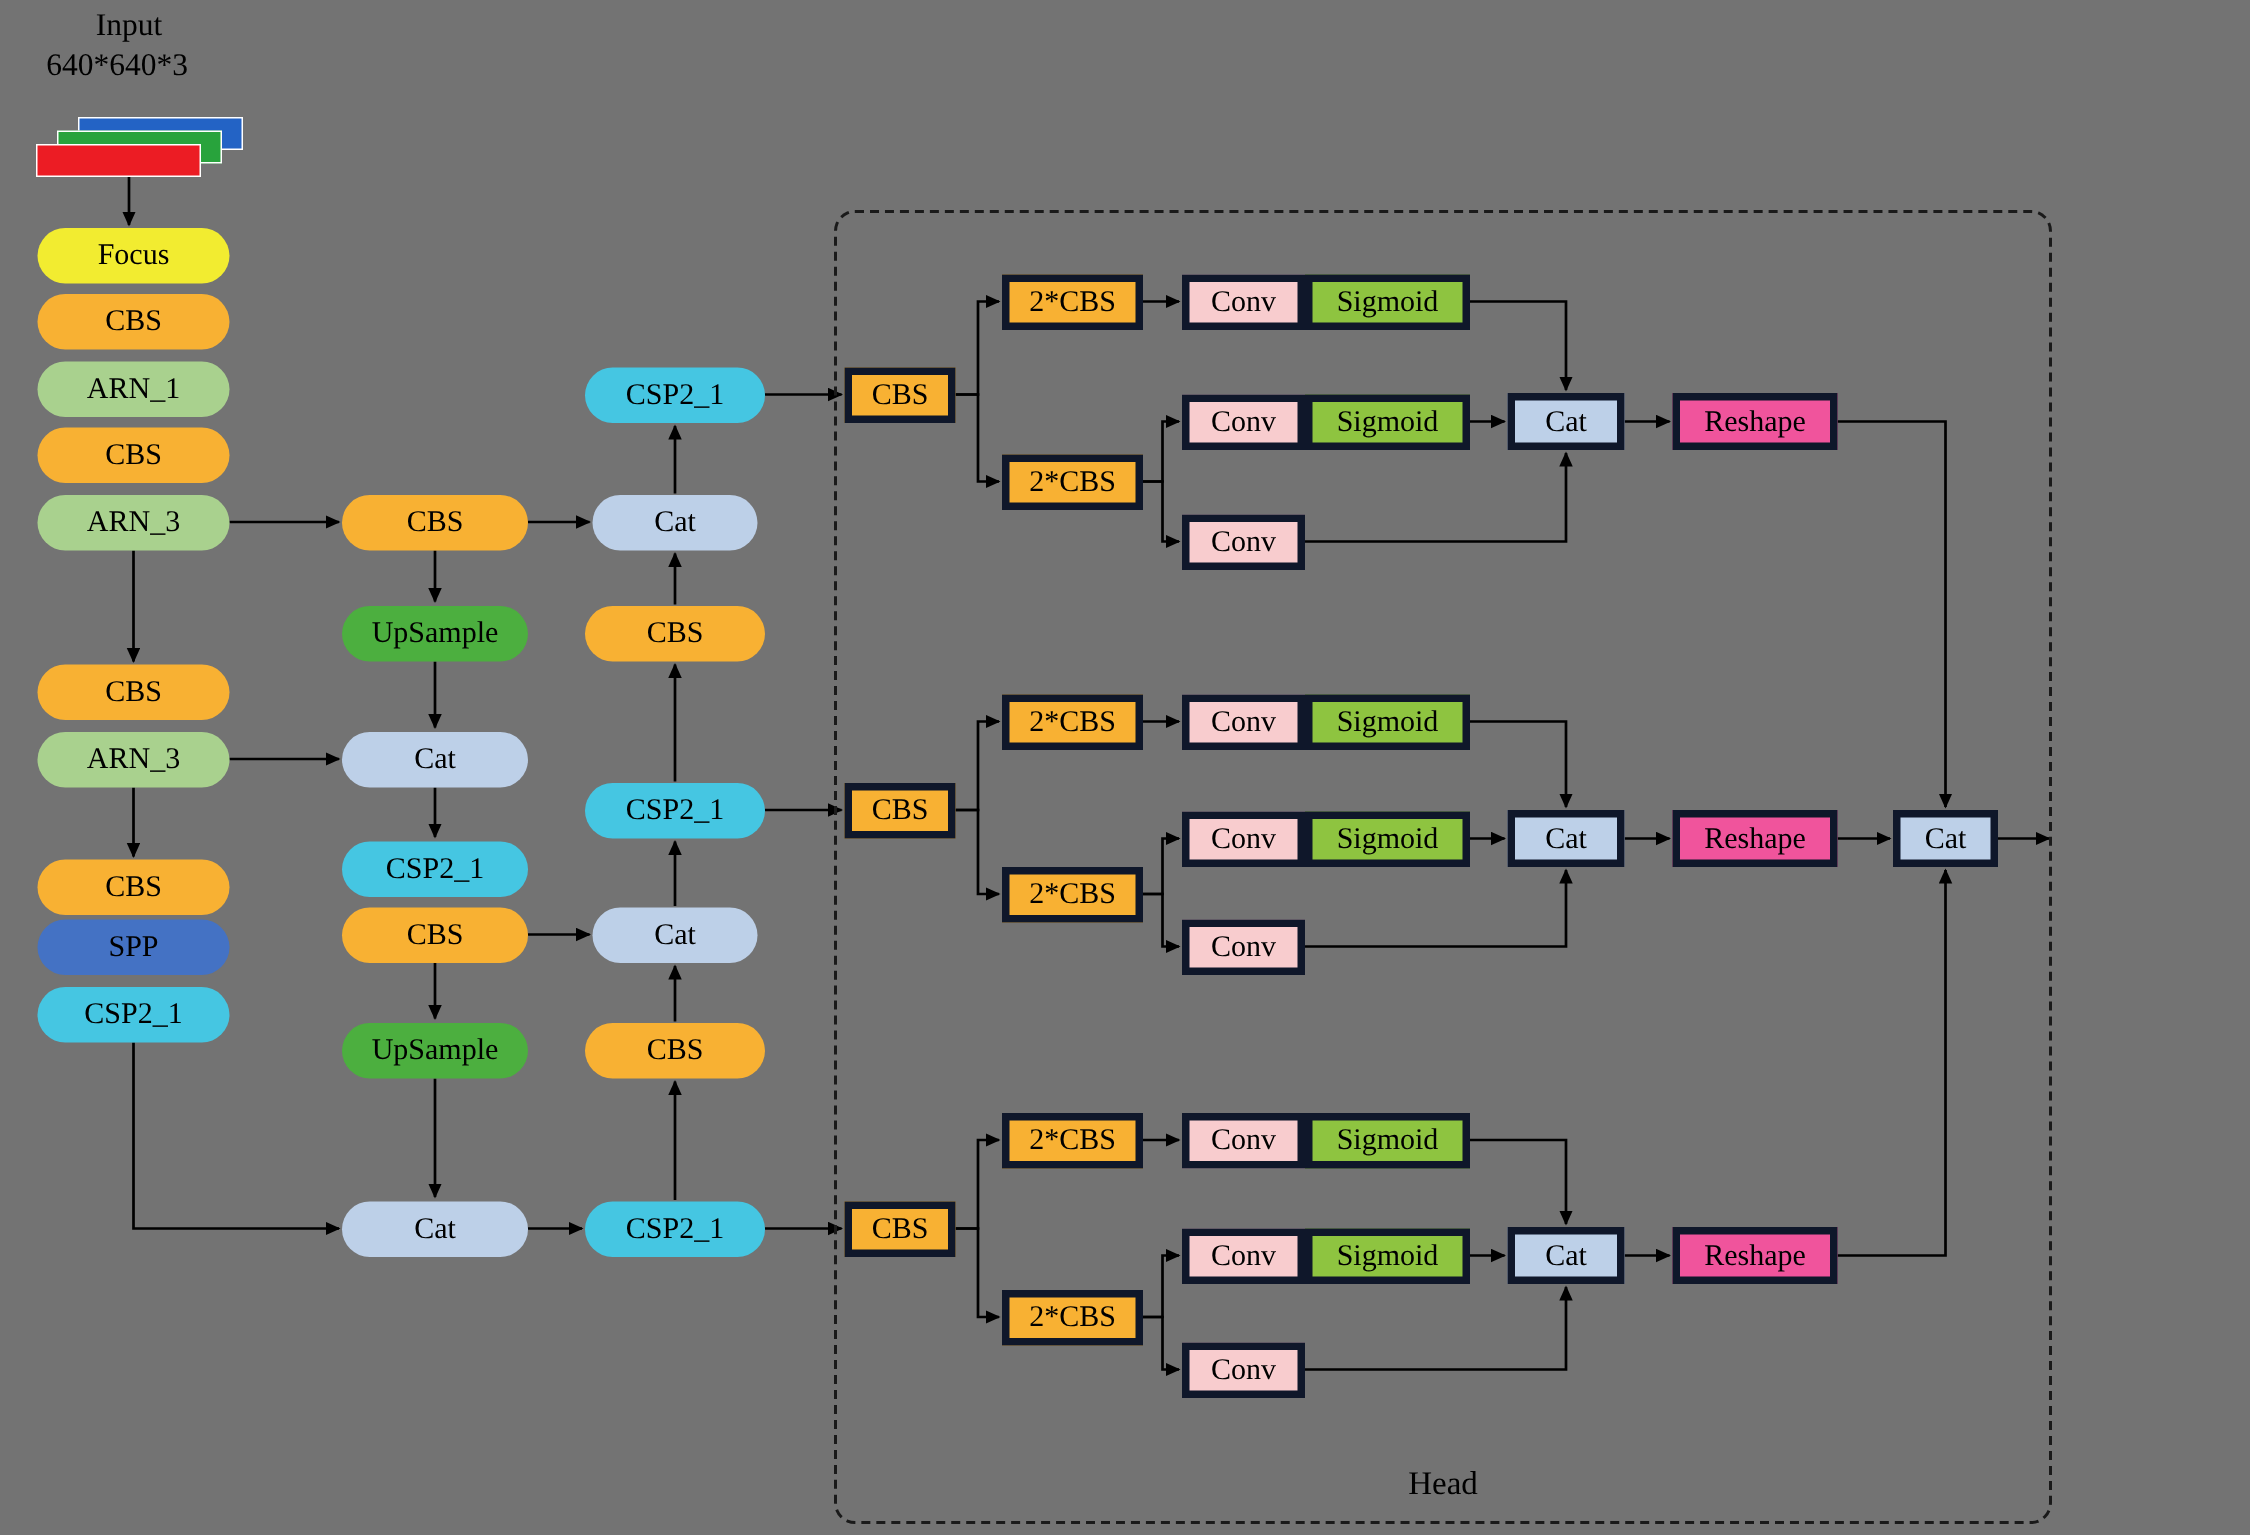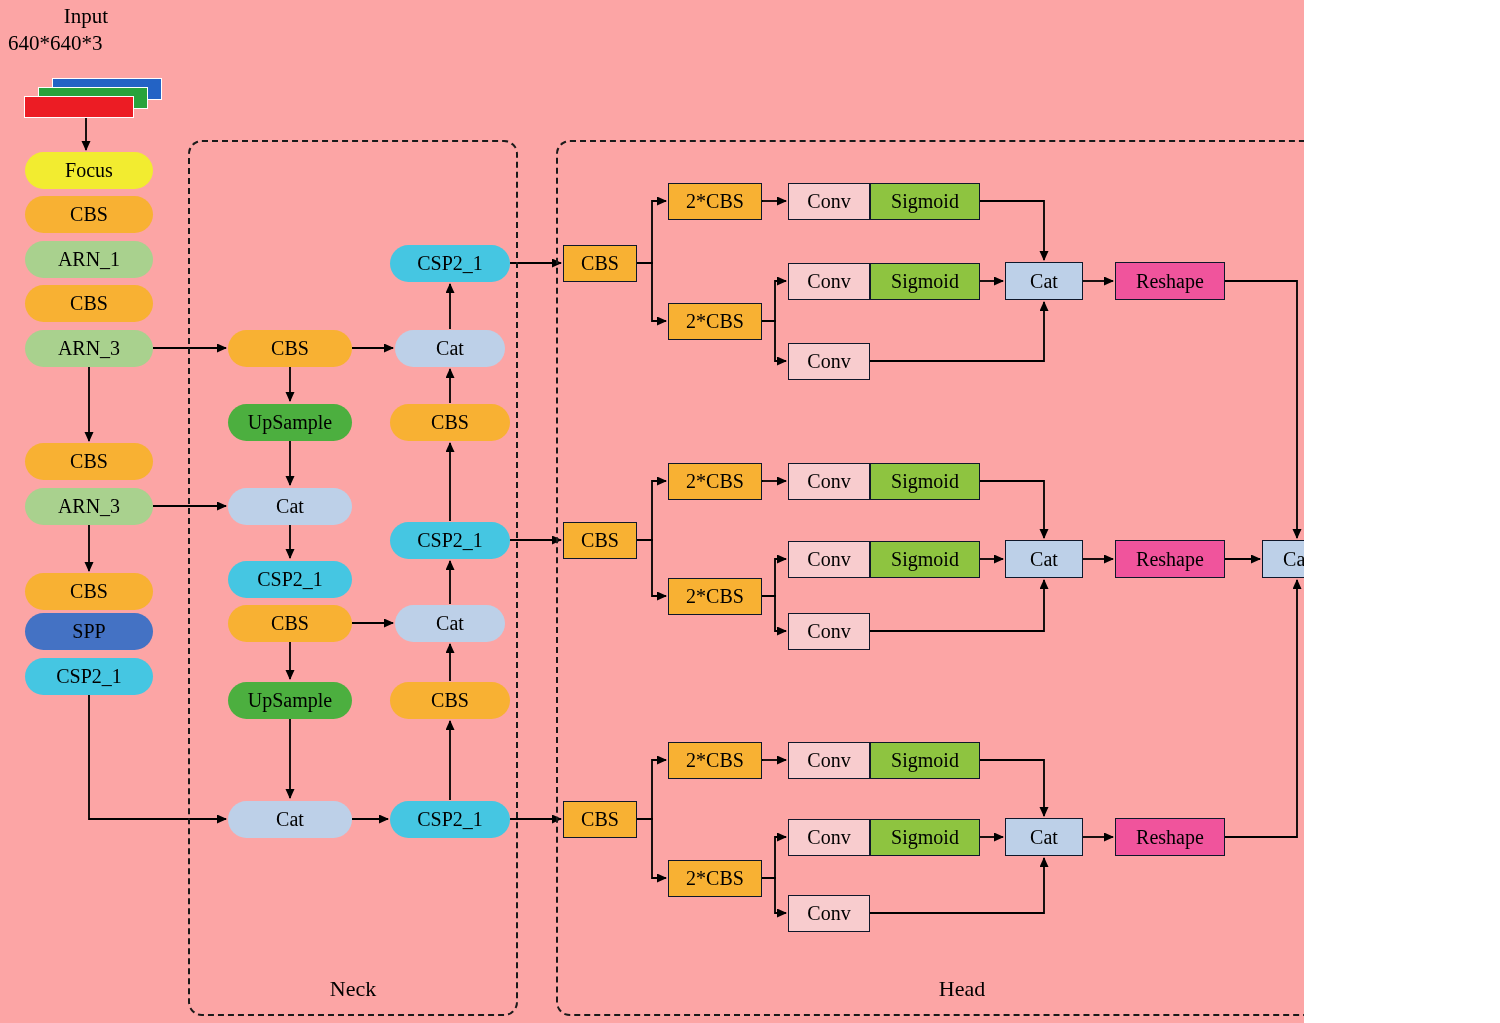--- a/index.html
+++ b/index.html
@@ -1,34 +1,34 @@
 <!DOCTYPE html>
 <html><head>
 <meta charset="utf-8">
 <style>
   html,body{margin:0;padding:0;background:#fff;}
-  .canvas{position:relative;width:1304px;height:1023px;background:#fca5a5;
+  .canvas{position:relative;width:1500px;height:1023px;background:#737373;
           font-family:"Liberation Serif",serif;color:#000;overflow:hidden;}
   .section-box{position:absolute;border:2px dashed #1a1a1a;border-radius:14px;box-sizing:border-box;}
   #box-backbone{left:6px;top:140px;width:168px;height:876px;}
   #box-neck{left:188px;top:140px;width:330px;height:876px;}
   #box-head{left:556px;top:140px;width:812px;height:876px;}
   .section-label{position:absolute;bottom:12px;left:0;right:0;text-align:center;font-size:22px;}
   .node{position:absolute;display:flex;align-items:center;justify-content:center;
         font-size:20px;box-sizing:border-box;white-space:nowrap;}
   .pill{border-radius:19px;}
-  .rect{border:1px solid #0f172a;}
+  .rect{border:5px solid #0f172a;}
   .layer{border:1px solid #fff;}
   #edges{position:absolute;left:0;top:0;}
   #edges polyline{fill:none;stroke:#000;stroke-width:1.8;}
   .output-box{position:absolute;left:1368px;top:519px;width:124px;height:80px;border:2px solid #000;
               background:#fff;display:flex;flex-direction:column;align-items:center;justify-content:center;
               font-size:20px;line-height:1.45;}
   .input-title{position:absolute;left:30px;top:4px;width:112px;text-align:center;font-size:21px;}
-  .input-size{position:absolute;left:8px;top:31px;width:140px;font-size:21px;}
+  .input-size{position:absolute;left:8px;top:31px;width:140px;text-align:center;font-size:21px;}
 </style>
 </head>
 <body>
 
 <div class="canvas">
 
   <div class="input-title">Input</div>
   <div class="input-size">640*640*3</div>
 
   <svg id="edges" width="1500" height="1023">
@@ -86,23 +86,20 @@
       <polyline points="762,878 775,878 775,837 786,837" marker-end="url(#arrowhead)"></polyline>
       <polyline points="762,878 775,878 775,913 786,913" marker-end="url(#arrowhead)"></polyline>
       <polyline points="980,760 1044,760 1044,816" marker-end="url(#arrowhead)"></polyline>
       <polyline points="980,837 1003,837" marker-end="url(#arrowhead)"></polyline>
       <polyline points="870,913 1044,913 1044,858" marker-end="url(#arrowhead)"></polyline>
       <polyline points="1083,837 1113,837" marker-end="url(#arrowhead)"></polyline>
       <polyline points="1225,837 1297,837 1297,580" marker-end="url(#arrowhead)"></polyline>
       <polyline points="1332,559 1366,559" marker-end="url(#arrowhead)"></polyline>
     </svg>
 
-  <div class="section-box" id="box-neck">
-    <span class="section-label">Neck</span>
-  </div>
   <div class="section-box" id="box-head">
     <span class="section-label">Head</span>
   </div>
 
   <div id="nodes">
       <div class="node layer" style="left: 52px; top: 78px; width: 110px; height: 22px; background: rgb(35, 99, 197);"></div>
       <div class="node layer" style="left: 38px; top: 87px; width: 110px; height: 22px; background: rgb(40, 163, 60);"></div>
       <div class="node layer" style="left: 24px; top: 96px; width: 110px; height: 22px; background: rgb(236, 28, 36);"></div>
       <div class="node pill" style="left: 25px; top: 152px; width: 128px; height: 37px; background: rgb(242, 236, 48);">Focus</div>
       <div class="node pill" style="left: 25px; top: 196px; width: 128px; height: 37px; background: rgb(248, 177, 51);">CBS</div>

